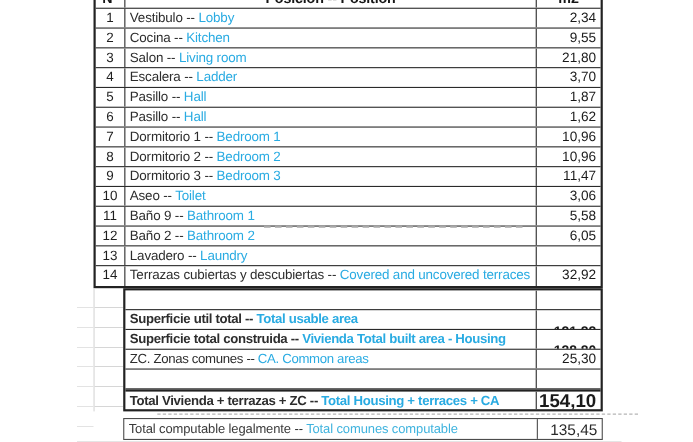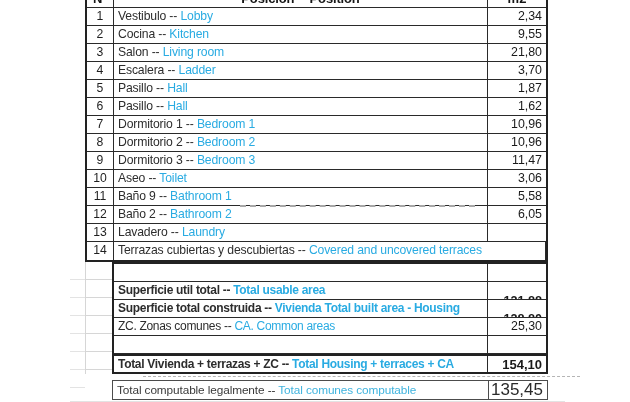--- a/index.html
+++ b/index.html
@@ -60,21 +60,21 @@
   
   .tbl-sum{
     position:absolute;left:112px;top:262px;width:436px;
     border:2px solid #222;box-sizing:border-box;background:#fff;
   }
   .tbl-sum .row:last-child{border-bottom:none;}
   .tbl-sum .c-pos{letter-spacing:-0.3px;font-size:12px;}
   .row.bold .c-pos,.row.bold .c-m2{font-weight:bold;}
   .row.bold .c-m2{font-size:12.6px;margin-top:11px;}
   .row.grand{border-top:2px solid #222;font-weight:bold;justify-content:center;}
-  .row.grand .c-m2{font-size:13px;font-weight:bold;}
+  .row.grand .c-m2{font-size:17px;font-weight:bold;}
   
   .dash1{
     position:absolute;left:240px;top:205px;width:235px;height:0;
     border-top:2px dashed #a8a8a8;
   }
   .dash2{
     position:absolute;left:143px;top:376px;width:437px;height:0;
     border-top:1px dashed #b5b5b5;
   }
   
@@ -82,21 +82,21 @@
     position:absolute;left:112px;top:380px;width:436px;height:20px;
     border:1px solid #4c4c4c;box-sizing:border-box;display:flex;
     align-items:center;background:#fff;
   }
   .tbl-foot .c-pos{
     border-right:1px solid #4c4c4c;font-size:11.8px;
     letter-spacing:-0.1px;line-height:18px;
   }
   .tbl-foot .c-pos .es{color:#3a3a3a;text-align:center;}
   .tbl-foot .c-pos .en{color:#3fb3de;}
-  .tbl-foot .c-m2{font-size:17px;color:#2a2a2a;line-height:18px;}
+  .tbl-foot .c-m2{font-size:14px;color:#2a2a2a;line-height:18px;}
   
   .bottom-grid{
     position:absolute;left:70px;top:401px;width:495px;height:1px;
     background:#e3e3e3;
   }
 </style>
 </head>
 <body>
 
 <div class="tbl-main">
@@ -167,20 +167,21 @@
         <div class="c-m2">6,05</div>
       </div>
       <div class="row">
         <div class="c-num">13</div>
         <div class="c-pos"><span class="es">Lavadero</span><span class="sep"> -- </span><span class="en">Laundry</span></div>
         <div class="c-m2"></div>
       </div>
       <div class="row">
         <div class="c-num">14</div>
         <div class="c-pos"><span class="es">Terrazas cubiertas y descubiertas</span><span class="sep"> -- </span><span class="en">Covered and uncovered terraces</span></div>
+        <div class="c-m2">32,92</div>
       </div>
     </div>
 </div>
 
 <div class="gridcol"></div>
 <div class="stubs"></div>
 
 <div class="tbl-sum" id="rows-summary">
     <div class="row">
       <div class="c-pos"></div>

